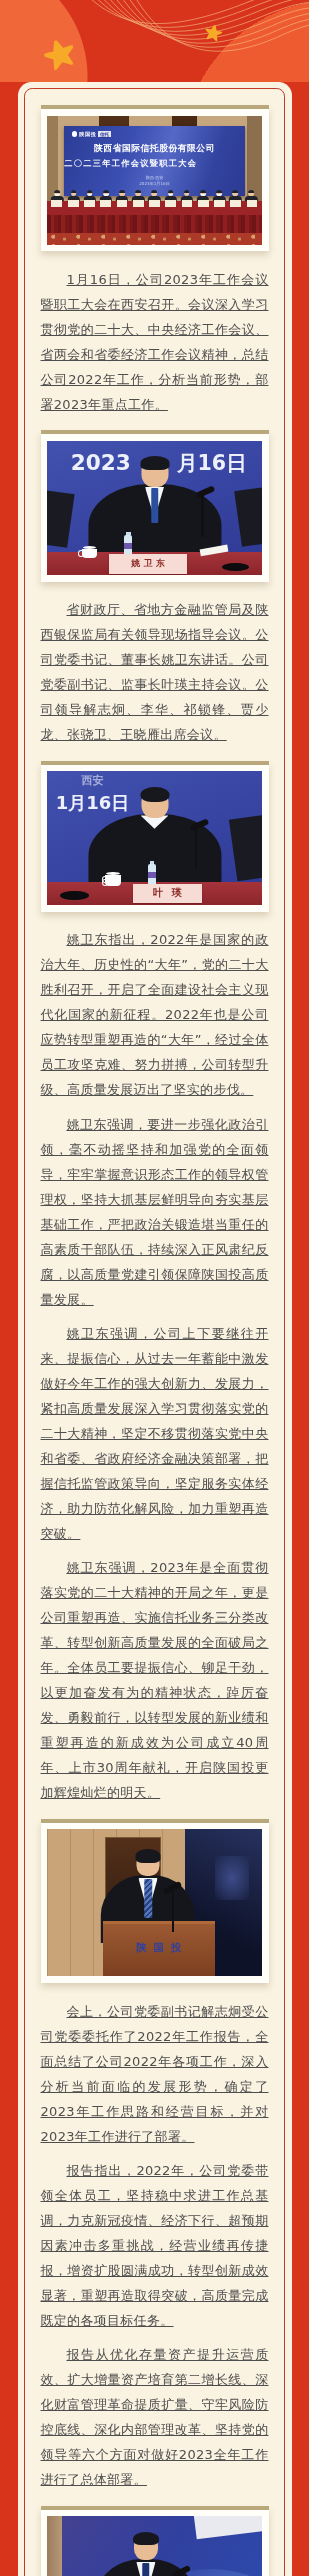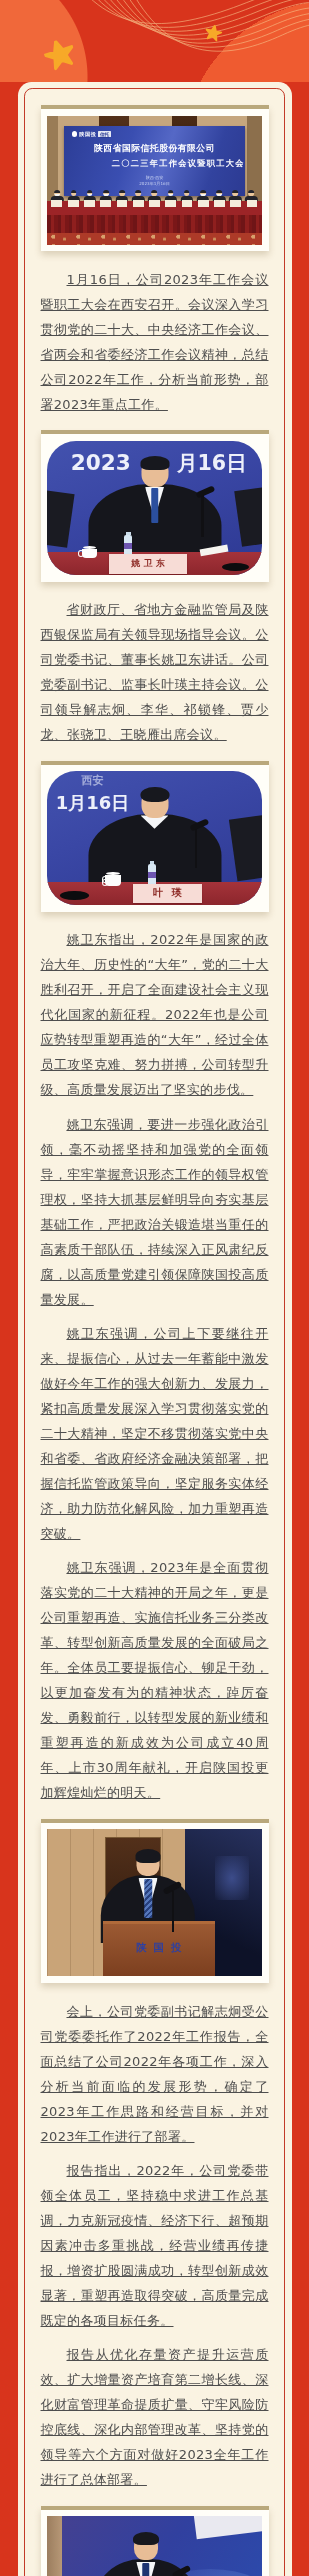--- a/index.html
+++ b/index.html
@@ -57,21 +57,21 @@
   
   .bluebanner{
     background:linear-gradient(108deg,#2C3D96 0%,#3A4EB1 35%,#5568C6 55%,#32439F 80%,#2C3A92 100%);
     box-shadow:0 1.5px 3.1px rgba(0,0,30,.35);
   }
   .logo-row{position:absolute;display:flex;align-items:center;gap:2.1px;}
   .logo-dot{width:5.7px;height:5.7px;border-radius:50%;background:#fff;display:inline-block;position:static;}
   .logo-txt{color:#fff;font-size:5.2px;font-weight:700;position:static;letter-spacing:0.5px;}
   .logo-badge{background:rgba(255,255,255,.88);color:#2C3D96;font-size:4.6px;font-weight:700;padding:0.5px 1.5px;position:static;border-radius:0.5px;}
   .bl1{left:0;right:0;text-align:center;color:#FFFFFF;font-weight:700;}
-  .bl2{left:0;right:0;text-align:right;color:#FFFFFF;font-weight:700;}
+  .bl2{left:0;right:0;text-align:left;color:#FFFFFF;font-weight:700;}
   .bloc{left:0;right:0;text-align:center;color:#C9D3F2;}
 
   
   .pp{position:static;display:inline-block;width:13.4px;height:15.5px;position:relative;flex:0 0 auto;}
   .pp::before{content:"";position:absolute;left:50%;transform:translateX(-50%);top:0;width:5.7px;height:5.7px;border-radius:50%;
     background:linear-gradient(#23242B 42%,#E9C69B 43%);}
   .pp.mask::before{background:linear-gradient(#23242B 42%,#E9C69B 43% 62%,#F4F4F4 63%);}
   .pp::after{content:"";position:absolute;left:50%;transform:translateX(-50%);top:5.2px;width:12.4px;height:10.3px;
     border-radius:3.6px 3.6px 0 0;background:#23242B;}
 
@@ -91,21 +91,21 @@
   .p1 .table{left:0;right:0;top:66%;height:11%;background:#9C2427;}
   .p1 .cards{left:2%;right:2%;top:65%;height:6%;display:flex;justify-content:space-between;}
   .p1 .cards i{position:static;width:10.8px;height:100%;background:#F4EDDC;flex:0 0 auto;}
   .p1 .drape{left:0;right:0;top:77%;height:14%;
     background:repeating-linear-gradient(90deg,#6F1517 0 3.6px,#8F1F1E 3.6px 7.2px,#7A1718 7.2px 10.8px);}
   .p1 .carpet{left:0;right:0;bottom:0;height:9%;background:#AD3A28;
     background-image:radial-gradient(circle 2.1px at 6.2px 3.6px,#D7A06C 98%,transparent),radial-gradient(circle 1.5px at 17.5px 6.2px,#C98F5B 98%,transparent);
     background-size:25px 9.3px;}
 
   
-  .p2,.p3{height:134px;background:linear-gradient(160deg,#4352AE 0%,#3A47A5 40%,#2D3892 100%);border-radius:29px;}
+  .p2,.p3{height:134px;background:linear-gradient(160deg,#4352AE 0%,#3A47A5 40%,#2D3892 100%);}
   .bigdate{color:#EDF0FA;font-weight:700;}
   .p2 .bd-l{left:11%;top:7%;font-size:21.6px;}
   .p2 .bd-r{right:7%;top:6%;font-size:20.6px;}
   .head-m{width:27px;height:29px;border-radius:46% 46% 42% 42%;background:#E8BD96;left:50%;top:13%;transform:translateX(-50%);}
   .head-m::before{content:"";position:absolute;left:-1px;right:-1px;top:-2.1px;height:13.4px;border-radius:50% 50% 30% 30%;background:#17181E;}
   .suit{left:50%;transform:translateX(-50%);top:32%;width:62%;height:52%;border-radius:46% 46% 0 0/60% 60% 0 0;background:#15161C;}
   .shirt{left:50%;transform:translateX(-50%);top:34%;width:9%;height:24%;background:#F5F6F8;clip-path:polygon(50% 100%,0 0,100% 0);}
   .tie{left:50%;transform:translateX(-50%);top:35%;width:3.5%;height:26%;background:#2B4F9E;border-radius:1px;}
   .mic-pole{width:2.6px;background:#101013;}
   .mic-cap{width:18.5px;height:6.2px;background:#101013;border-radius:3.1px;}

